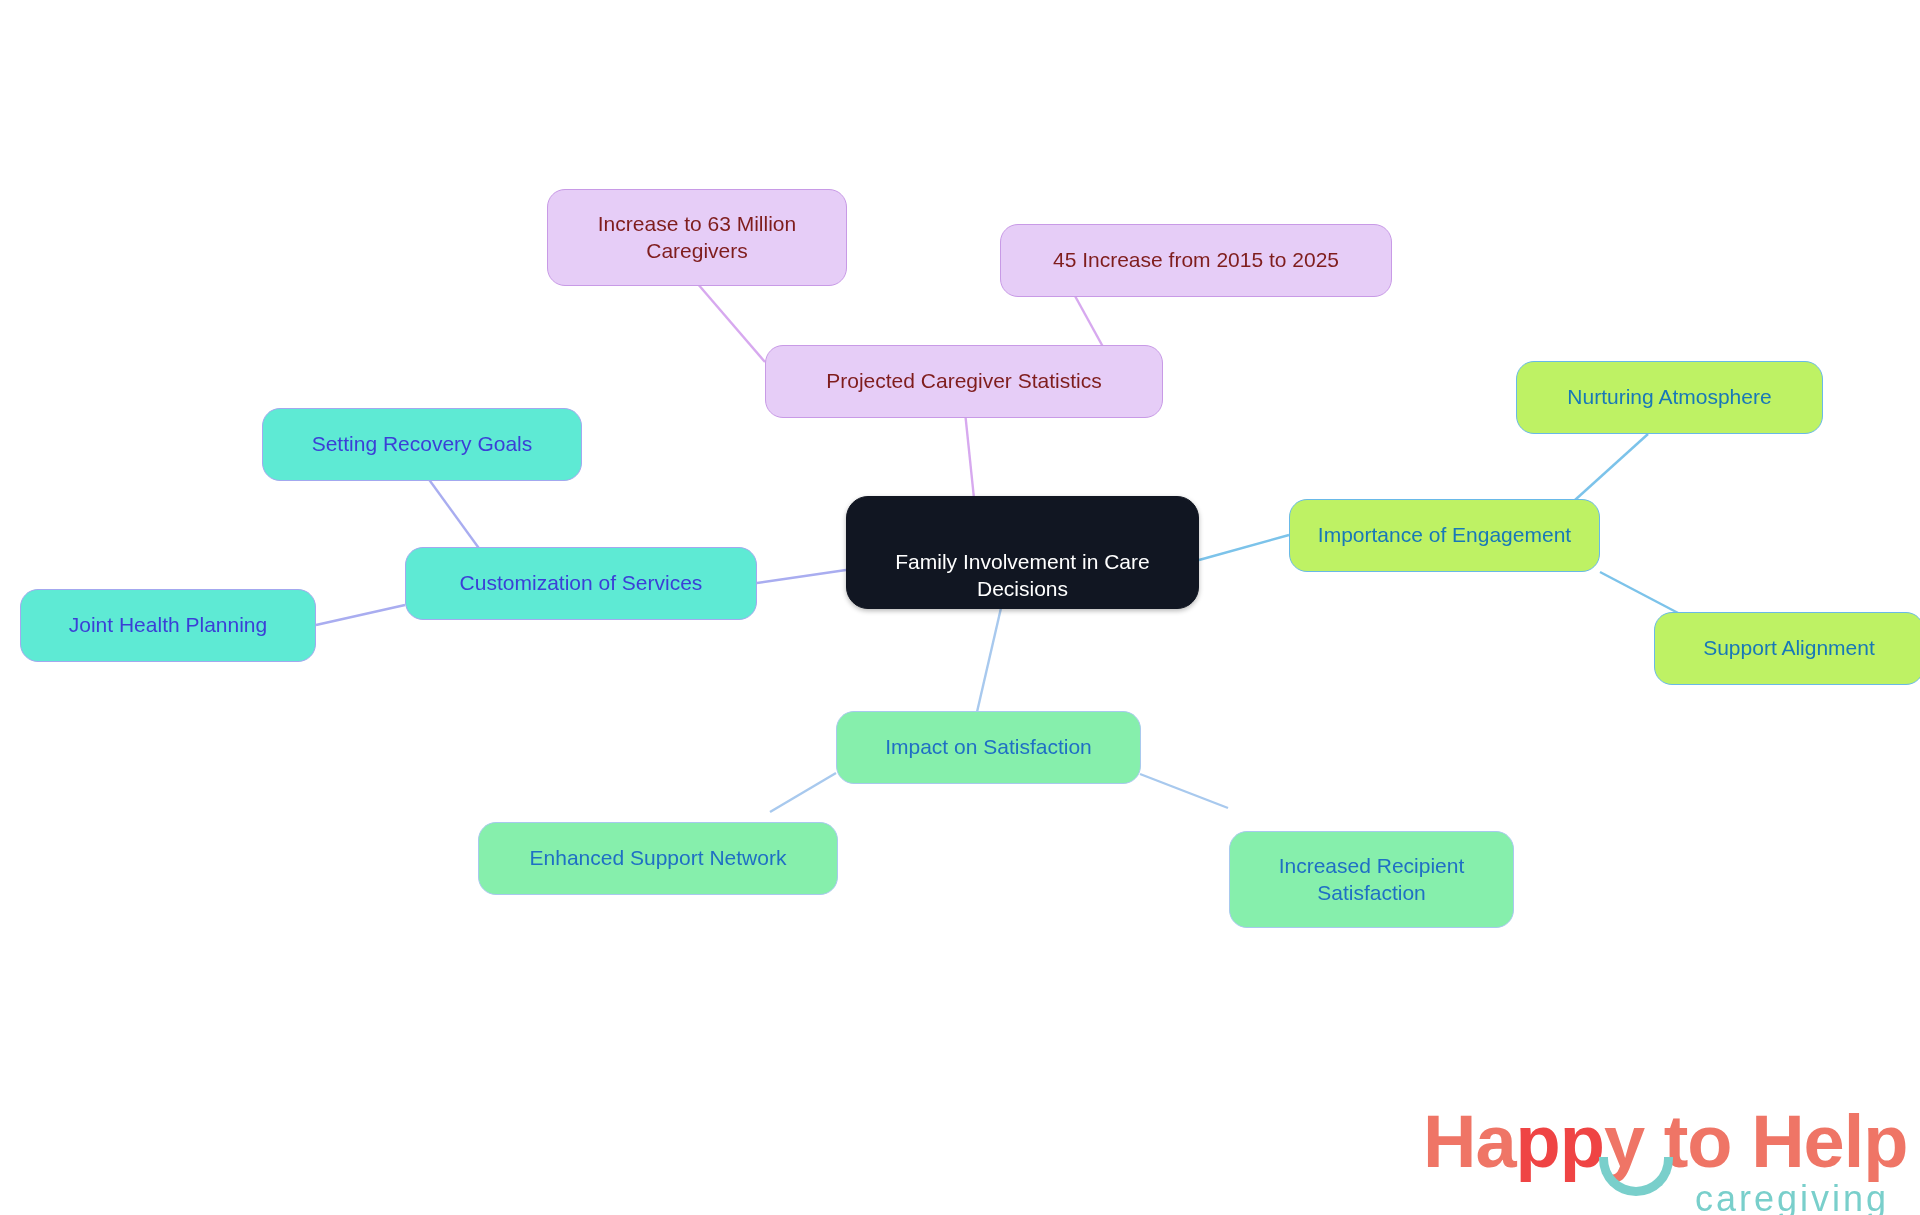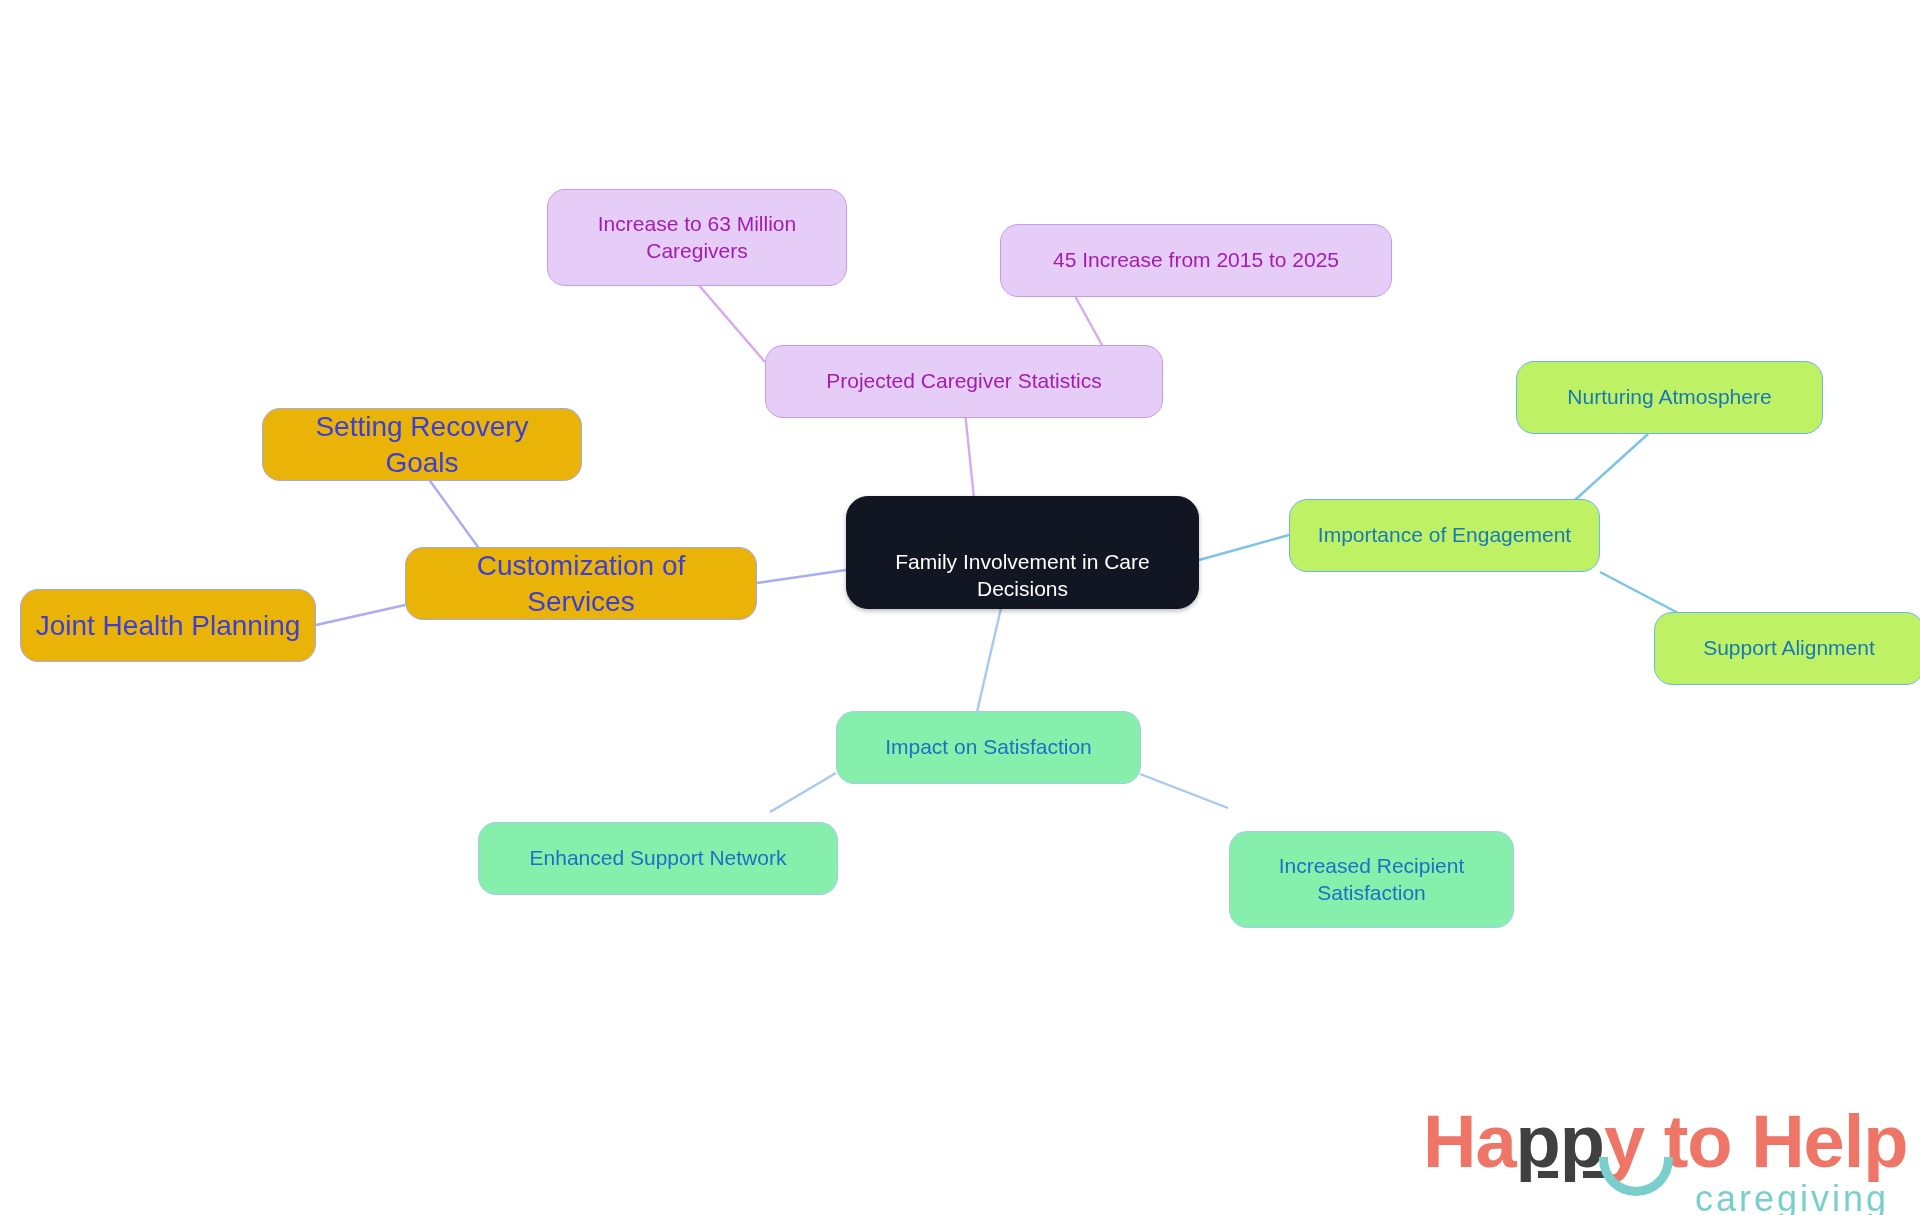--- a/index.html
+++ b/index.html
@@ -50,29 +50,29 @@
     color: #ffffff;
     border: 1px solid #111622;
     border-radius: 22px;
     font-size: 21px;
     box-shadow: 0 2px 5px rgba(0,0,0,0.28);
   }
 
   .node-purple {
     background: #e6cdf7;
     border: 1.6px solid #c89ae6;
-    color: #a21caf;
+    color: #7f1d1d;
     font-size: 21px;
   }
 
   .node-periwinkle {
-    background: #eab308;
+    background: #5eead4;
     border: 1.6px solid #a3a8ef;
     color: #3b3fd6;
-    font-size: 28px;
+    font-size: 21px;
   }
 
   .node-skyblue {
     background: #bef264;
     border: 1.6px solid #69b9e8;
     color: #1878b8;
     font-size: 21px;
   }
 
   .node-paleblue {
@@ -88,21 +88,21 @@
     user-select: none;
   }
   .logo-wordmark {
     font-size: 74px;
     font-weight: bold;
     letter-spacing: -1px;
     white-space: nowrap;
     line-height: 1;
   }
   .logo-coral { color: #ef7566; }
-  .logo-teal  { color: #404040; text-decoration: underline; }
+  .logo-teal  { color: #ef4444; }
   .logo-sub {
     font-size: 36px;
     color: #79cfcb;
     letter-spacing: 3px;
     text-align: right;
     line-height: 1;
     margin-top: 2px;
     padding-right: 4px;
   }
   .logo-smile {

